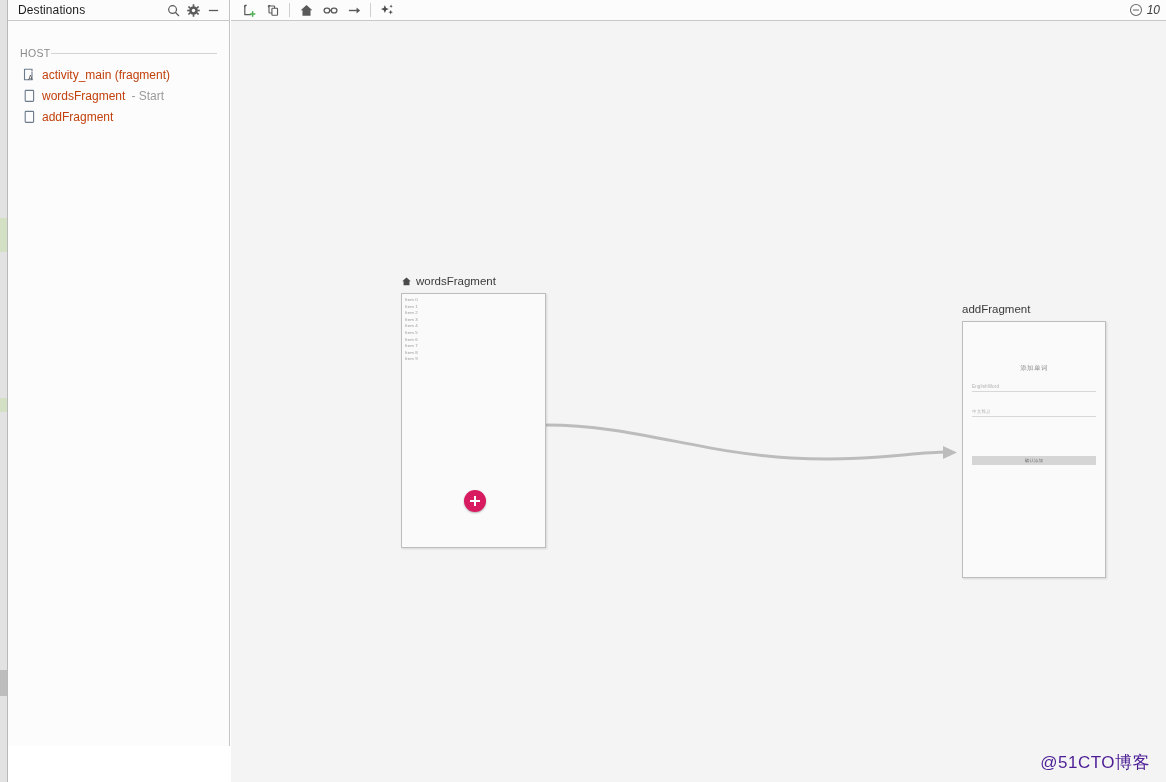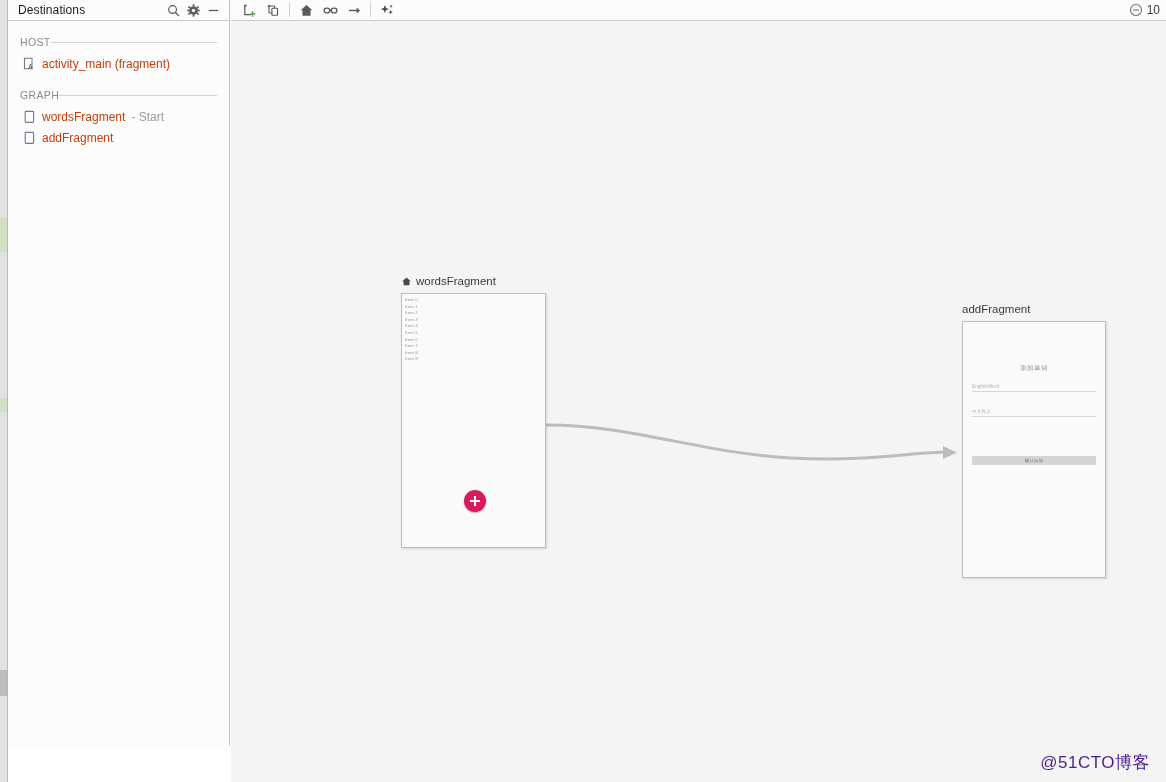--- a/index.html
+++ b/index.html
@@ -71,21 +71,21 @@
   .hdr-btn svg { display:block; }
 
   .section {
     padding: 0;
   }
   .section-head {
     display: flex;
     align-items: center;
     padding: 0 12px 0 12px;
     height: 22px;
-    margin-top: 10px;
+    margin-top: 21px;
   }
   .section-head .lbl {
     font-size: 10.5px;
     color: #8a8a8a;
     letter-spacing: 0.35px;
     white-space: nowrap;
   }
   .section-head .rule {
     flex: 1;
     height: 1px;
@@ -134,20 +134,21 @@
   #zoom-group {
     margin-left: auto;
     display: flex;
     align-items: center;
     gap: 4px;
     padding-right: 6px;
   }
   #zoom-level {
     font-size: 12px;
     color: #3c3c3c;
+    font-style: italic;
   }
 
   
   #canvas {
     position: absolute;
     left: 231px; top: 21px;
     width: 935px; height: 761px;
     background: #f4f4f4;
     overflow: hidden;
   }
@@ -300,24 +301,20 @@
           <path d="M1.5 1.2 H9 V3 M1.5 1.2 V11.8 H5" fill="none" stroke="#6b7b8c" stroke-width="1.1" stroke-linecap="round"></path>
           <path d="M9 4.2 V11.8 H5.4" fill="none" stroke="#6b7b8c" stroke-width="1.1" stroke-linecap="round"></path>
           <text x="5.2" y="12.3" font-size="6.5" fill="#4a4a4a" font-family="Liberation Sans, sans-serif">A</text>
         </svg>
       </span>
       <span class="name">activity_main (fragment)</span>
     </div>
   </div>
 
   <div class="section">
-    <div class="section-head">
-      <span class="lbl">GRAPH</span>
-      <span class="rule"></span>
-    </div>
 
     <div class="dest-row">
       <span>
         <svg class="dest-icn" viewBox="0 0 13 14">
           <rect x="2.2" y="1.4" width="8.4" height="11" rx="0.8" fill="none" stroke="#6b7b8c" stroke-width="1.1"></rect>
         </svg>
       </span>
       <span class="name">wordsFragment</span>
       <span class="suffix">- Start</span>
     </div>

